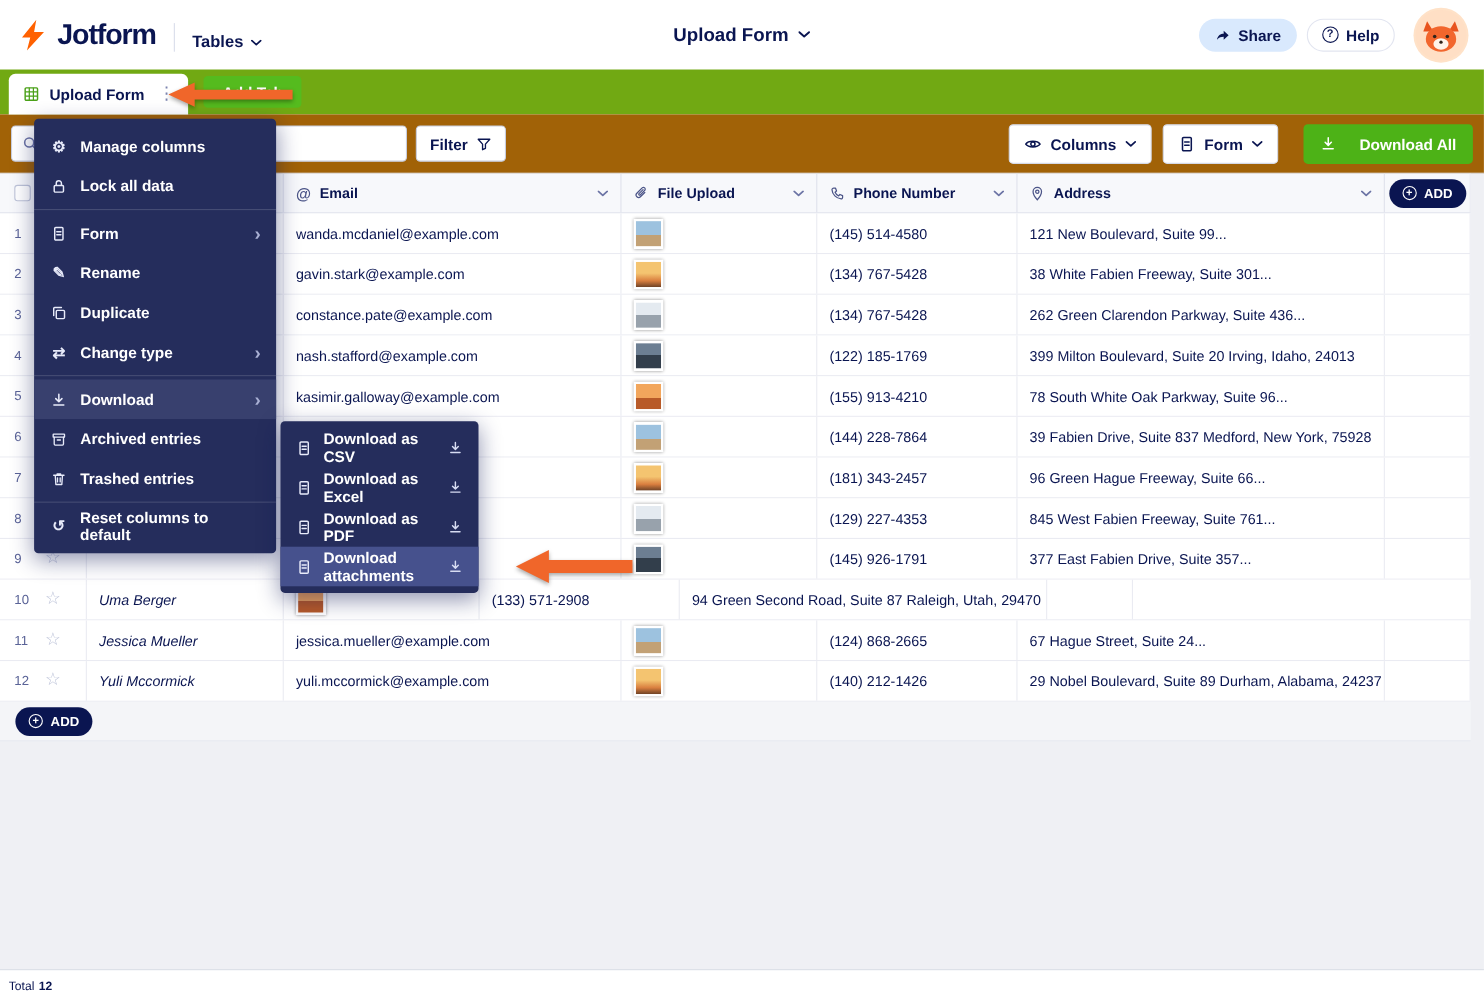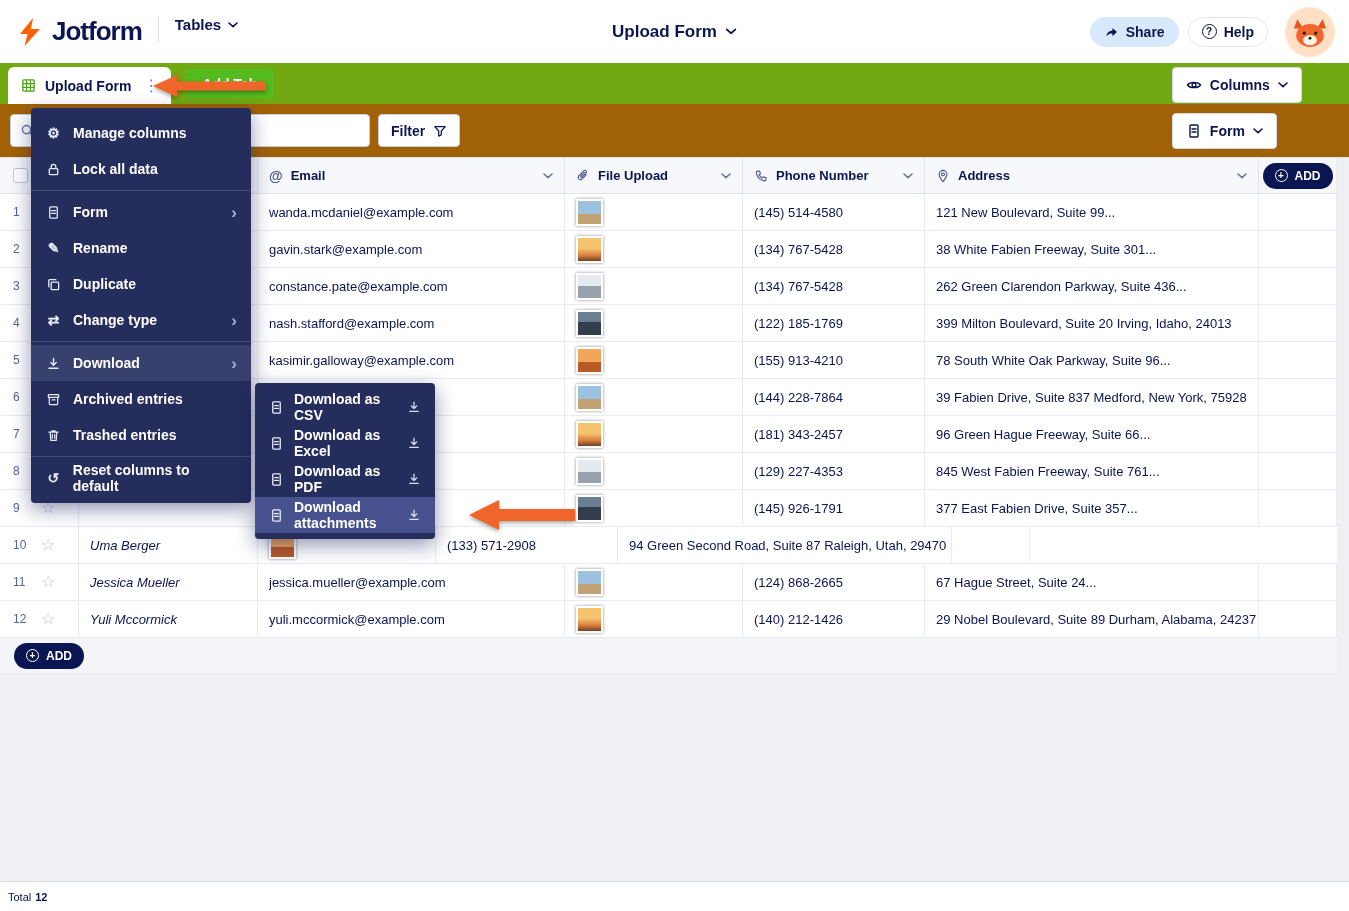--- a/index.html
+++ b/index.html
@@ -9,21 +9,21 @@
     color: #0A1551;
     background: #fff;
     position: relative;
     overflow: hidden;
   }
   button { font-family: inherit; color: inherit; background: none; border: none; cursor: pointer; }
   .ic { display: block; }
 
   
   .topbar { height: 63px; display: flex; align-items: center; padding: 0 16px; background: #fff; position: relative; }
-  .tl { display: flex; align-items: flex-start; }
+  .tl { display: flex; align-items: flex-end; }
   .logo { display: flex; align-items: center; gap: 8px; text-decoration: none; }
   .logo-text { font-size: 26px; font-weight: 800; letter-spacing: -1px; color: #0A1551; }
   .vdiv { width: 1px; height: 26px; background: #D9DDEA; margin: 0 16px; }
   .tables-btn { display: flex; align-items: center; gap: 7px; font-size: 15px; font-weight: 600; }
   .title-btn { position: absolute; left: 50%; transform: translateX(-50%); display: flex; align-items: center; gap: 9px; font-size: 17px; font-weight: 700; }
   .tr-area { margin-left: auto; display: flex; align-items: center; gap: 9px; }
   .share-btn { height: 30px; padding: 0 14px; border-radius: 16px; background: #D9E9FD; display: flex; align-items: center; gap: 7px; font-size: 14px; font-weight: 600; }
   .help-btn { height: 30px; padding: 0 13px; border-radius: 16px; background: #fff; border: 1px solid #E2E5F0; display: flex; align-items: center; gap: 7px; font-size: 14px; font-weight: 600; }
   .qc { width: 15px; height: 15px; border: 1.5px solid #0A1551; border-radius: 50%; font-size: 10px; font-weight: 700; display: flex; align-items: center; justify-content: center; }
   .avatar { width: 46px; height: 46px; border-radius: 50%; overflow: hidden; margin-left: 10px; box-shadow: 0 0 0 2px #FFE2C8; background: #FFDFC5; }
@@ -34,21 +34,21 @@
   .tab-label { font-size: 14px; font-weight: 700; }
   .tab-dots { font-size: 16px; color: #7C84AF; padding: 0 3px; line-height: 1; }
   .add-tab { height: 29px; margin: 0 0 6px 14px; padding: 0 17px; background: #55BB1E; border-radius: 4px; color: #fff; font-size: 14px; font-weight: 600; }
 
   
   .toolbar { height: 54px; display: flex; align-items: center; padding: 0 10px; border-bottom: 1px solid #E2E4ED; background: #a16207; }
   .search-wrap { position: relative; display: flex; align-items: center; }
   .search-input { width: 360px; height: 33px; border: 1px solid #C8CDDE; border-radius: 4px; padding: 0 10px 0 34px; font-size: 14px; color: #0A1551; font-family: inherit; }
   .search-icon { position: absolute; left: 10px; color: #6C74A5; }
   .filter-btn { height: 33px; margin-left: 8px; padding: 0 12px; border: 1px solid #C8CDDE; border-radius: 4px; background: #fff; display: flex; align-items: center; gap: 8px; font-size: 14px; font-weight: 600; }
-  .toolbar-right { margin-left: auto; display: flex; align-items: flex-start; gap: 10px; flex-direction: column; }
+  .toolbar-right { margin-left: auto; display: flex; align-items: flex-end; gap: 10px; }
   .tb-btn { height: 36px; padding: 0 13px; border: 1px solid #D5D9E6; border-radius: 4px; background: #fff; display: flex; align-items: center; gap: 8px; font-size: 14px; font-weight: 600; }
   .dl-all { height: 36px; padding: 0 15px; border-radius: 4px; background: #4DB217; color: #fff; display: flex; align-items: center; gap: 21px; font-size: 14px; font-weight: 700; margin-left: 13px; }
 
   
   .content { height: 723px; background: #EFF0F4; position: relative; }
   .thead { display: flex; height: 36px; background: #F7F8FB; border-bottom: 1px solid #DFE2EC; width: 1337px; }
   .th { display: flex; align-items: center; gap: 8px; padding: 0 11px; border-right: 1px solid #DFE2EC; font-size: 13px; font-weight: 700; }
   .th-ic { color: #4C5588; display: flex; font-size: 14px; font-weight: 700; }
   .th-ch { margin-left: auto; color: #6C74A5; display: flex; }
   .tr { display: flex; height: 37px; width: 1337px; background: #fff; border-bottom: 1px solid #EAEBF2; }

